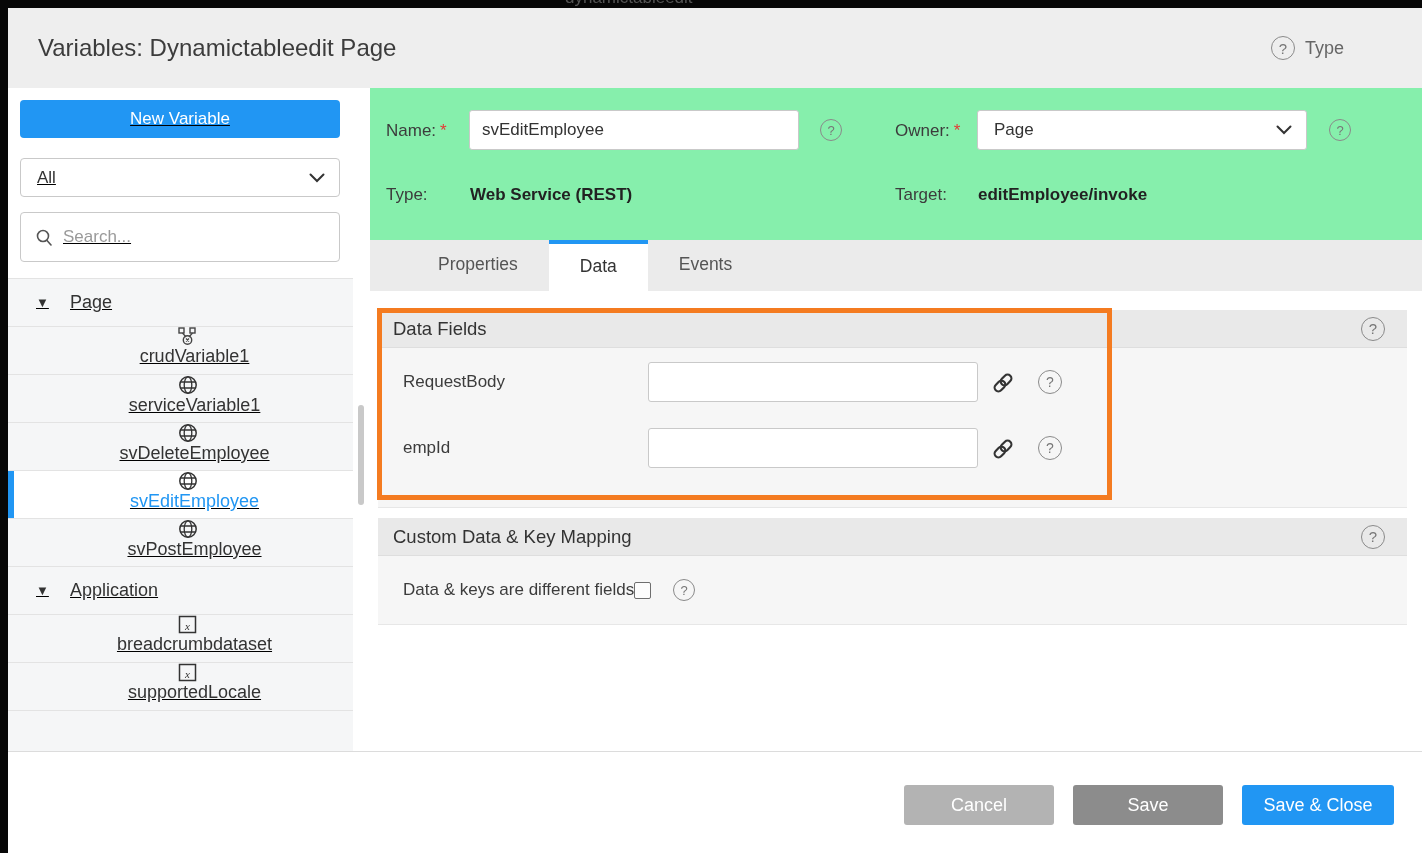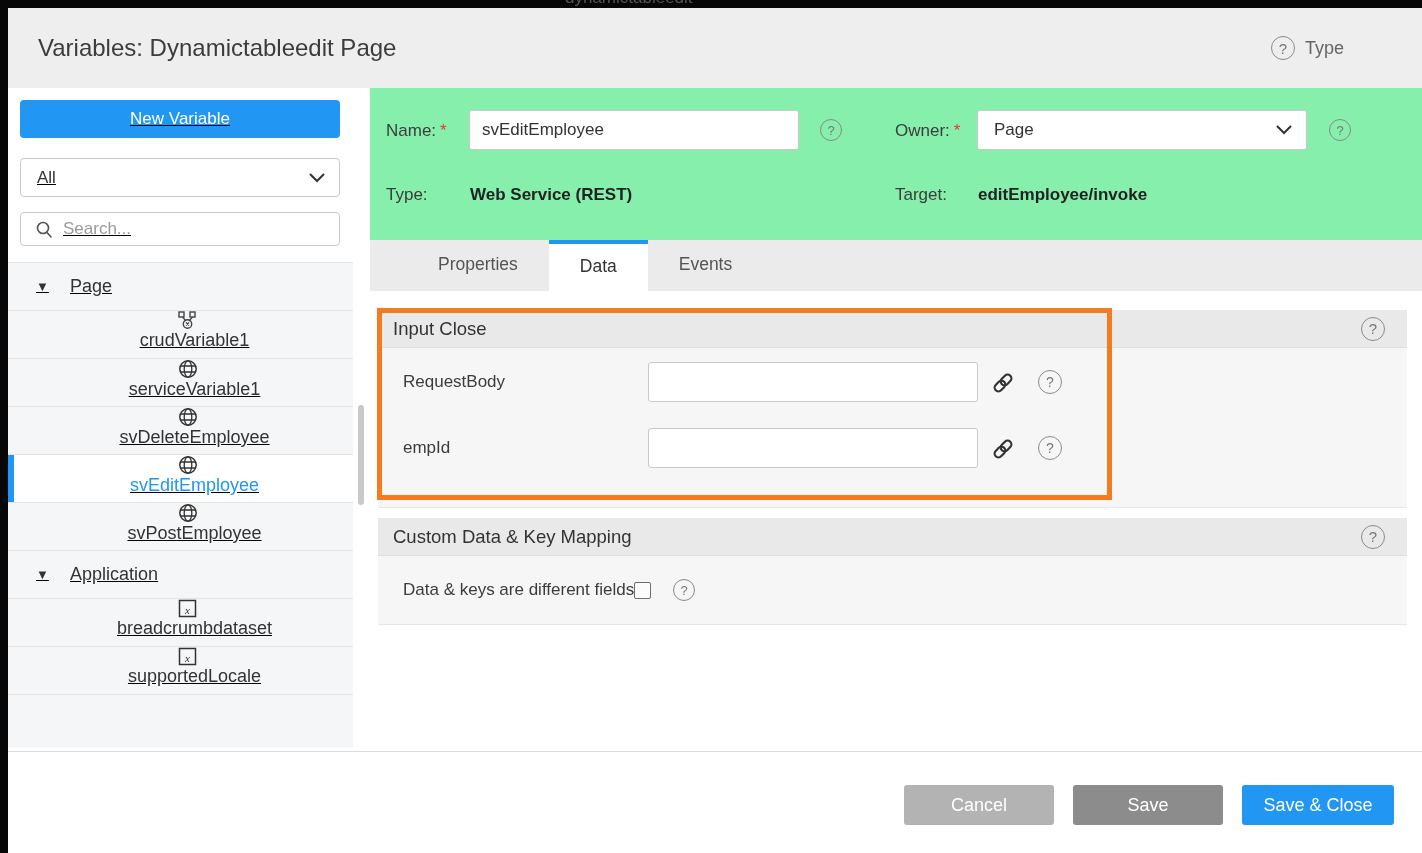--- a/index.html
+++ b/index.html
@@ -26,21 +26,21 @@
   
   .m-body { position:absolute; top:80px; bottom:102px; left:0; right:0; display:flex; }
 
   
   .sidebar { width:362px; background:#ffffff; position:relative; flex:none;text-decoration:underline; }
   .new-var-btn { display:block; width:320px; height:38px; margin:12px 0 0 12px; background:#2196f3; color:#fff;
                  border:none; border-radius:4px; font-size:17px; font-family:inherit; cursor:pointer; }
   .filter-select { position:relative; width:320px; height:39px; margin:20px 0 0 12px; border:1px solid #c9c9c9;
                    border-radius:4px; background:#fff; display:flex; align-items:center; padding:0 14px 0 16px; cursor:pointer; }
   .filter-select-value { font-size:17px; color:#333; flex:1; }
-  .search-box { position:relative; width:320px; height:34px; margin:15px 0 0 12px; border:1px solid #c9c9c9;
+  .search-box { position:relative; width:320px; height:50px; margin:15px 0 0 12px; border:1px solid #c9c9c9;
                 border-radius:4px; background:#fff; display:flex; align-items:center; padding:0 10px 0 14px; }
   .search-box input { border:none; outline:none; flex:1; margin-left:10px; font-size:17px; color:#333; font-family:inherit; background:transparent; }
   .search-box input::placeholder { color:#9a9a9a; }
 
   .v-list { margin-top:16px; width:345px; height:486px; background:#f5f6f7; border-top:1px solid #e3e3e3; overflow:hidden; }
   .v-row { height:48px; display:flex; align-items:center; border-bottom:1px solid #e3e3e3; padding-left:28px; cursor:pointer; position:relative; }
   .v-row .tri { font-size:13px; color:#333; width:22px; flex:none; }
   .v-row .v-ico { width:22px; margin-right:12px; display:flex; align-items:center; flex:none; }
   .v-group-label { font-size:18px; color:#333; margin-left:12px; }
   .v-item-label { font-size:18px; color:#333; }
@@ -263,21 +263,21 @@
       <div class="tabbar">
         <span class="tab first">Properties</span><span class="tab active">Data</span><span class="tab">Events</span>
       </div>
 
       <div class="content">
 
         <div class="orange-box"></div>
 
         <div class="section first">
           <div class="sec-header">
-            <span class="sec-title">Input Close</span>
+            <span class="sec-title">Data Fields</span>
             <span class="qicon">?</span>
           </div>
           <div class="sec-body inputs">
 
             <div class="in-row r1">
               <span class="row-label">RequestBody</span>
               <input class="row-input" value="" style="">
               <span class="link-btn">
                 <svg width="26" height="26" viewBox="0 0 24 24">
                     <g transform="rotate(-45 12 12)" fill="none" stroke="#333" stroke-width="2">

